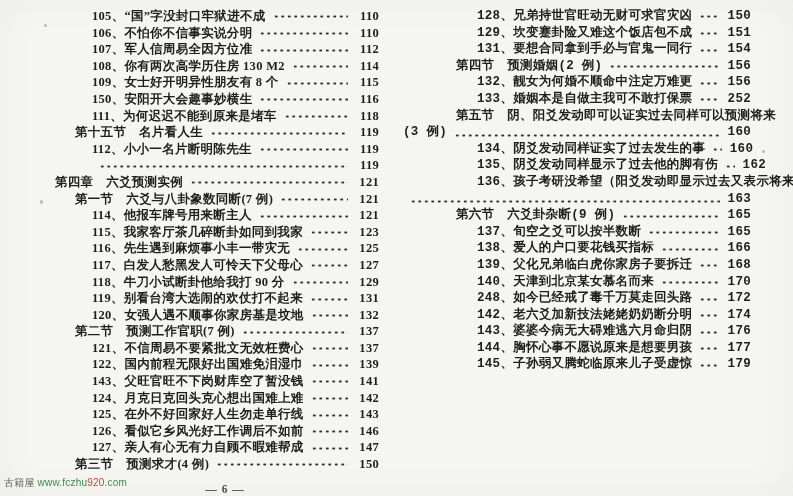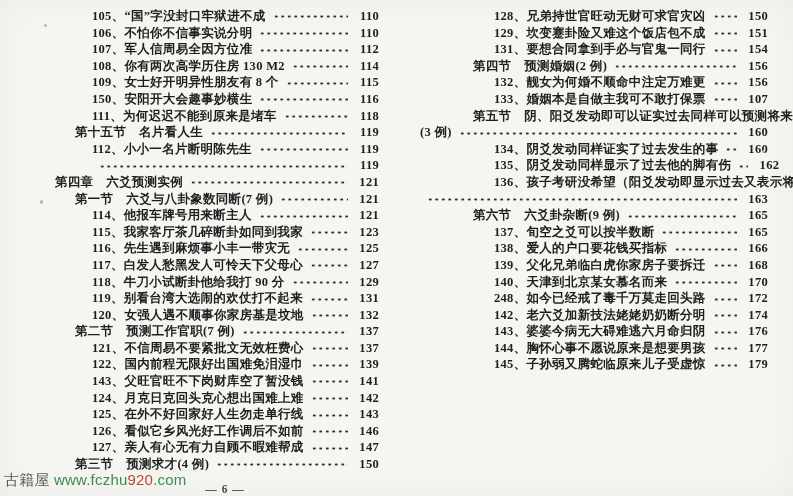--- a/index.html
+++ b/index.html
@@ -8,21 +8,21 @@
     position:relative;
     width:793px;height:496px;
     background:#f5f5f2;
     overflow:hidden;
     font-family:"Liberation Serif","DejaVu Serif",serif;
     color:#1e1e1e;
     box-shadow:inset 0 0 40px rgba(0,0,0,0.04);
   }
   .toc-col{position:absolute;top:8px;}
   #left-page{left:55px;width:324px;}
-  #right-page{left:420px;width:348px;}
+  #right-page{left:403px;width:348px;font-family:Liberation Mono, monospace;}
   .toc-line{
     display:flex;align-items:center;
     height:16.6px;line-height:16.6px;
     font-size:12.5px;font-weight:600;
     white-space:nowrap;letter-spacing:.3px;
   }
   .toc-text{flex:0 0 auto;}
   .leader{
     flex:1 1 auto;height:1em;min-width:10px;
     background-image:radial-gradient(circle,#2c2c2c 1.05px,transparent 1.25px);
@@ -31,26 +31,26 @@
     background-position:0 56%;
     margin:0 5px 0 7px;
   }
   .pagenum{flex:0 0 auto;min-width:26px;text-align:right;}
   
   #left-page .lvl-chapter{padding-left:0;}
   #left-page .lvl-section{padding-left:20px;}
   #left-page .lvl-entry{padding-left:37px;}
   #right-page .lvl-section{padding-left:53px;}
   #right-page .lvl-entry{padding-left:74px;}
-  #right-page .lvl-wrap{padding-left:0;}
+  #right-page .lvl-wrap{padding-left:0;align-items:flex-end;}
   
   .watermark{
     position:absolute;left:4px;bottom:6px;
     font-family:"Liberation Sans","DejaVu Sans",sans-serif;
-    font-size:15px;letter-spacing:.2px;
+    font-size:10px;letter-spacing:.2px;
   }
   .wm-site{color:#5a5a55;}
   .wm-green{color:#3c8c50;}
   .wm-red{color:#c4452f;}
   .folio{
     position:absolute;left:190px;bottom:1px;width:70px;
     text-align:center;font-size:11.5px;color:#4c4c4a;
     font-weight:600;letter-spacing:1px;
   }
   .speck{position:absolute;background:#b9b9b3;border-radius:50%;}
@@ -225,21 +225,21 @@
         <span class="pagenum">156</span>
       </div>
       <div class="toc-line lvl-entry">
         <span class="toc-text">132、靓女为何婚不顺命中注定万难更</span>
         <span class="leader"></span>
         <span class="pagenum">156</span>
       </div>
       <div class="toc-line lvl-entry">
         <span class="toc-text">133、婚姻本是自做主我可不敢打保票</span>
         <span class="leader"></span>
-        <span class="pagenum">107</span>
+        <span class="pagenum">252</span>
       </div>
       <div class="toc-line lvl-section">
         <span class="toc-text">第五节　阴、阳爻发动即可以证实过去同样可以预测将来</span>
       </div>
       <div class="toc-line lvl-wrap">
         <span class="toc-text">(3 例)</span>
         <span class="leader"></span>
         <span class="pagenum">160</span>
       </div>
       <div class="toc-line lvl-entry">

